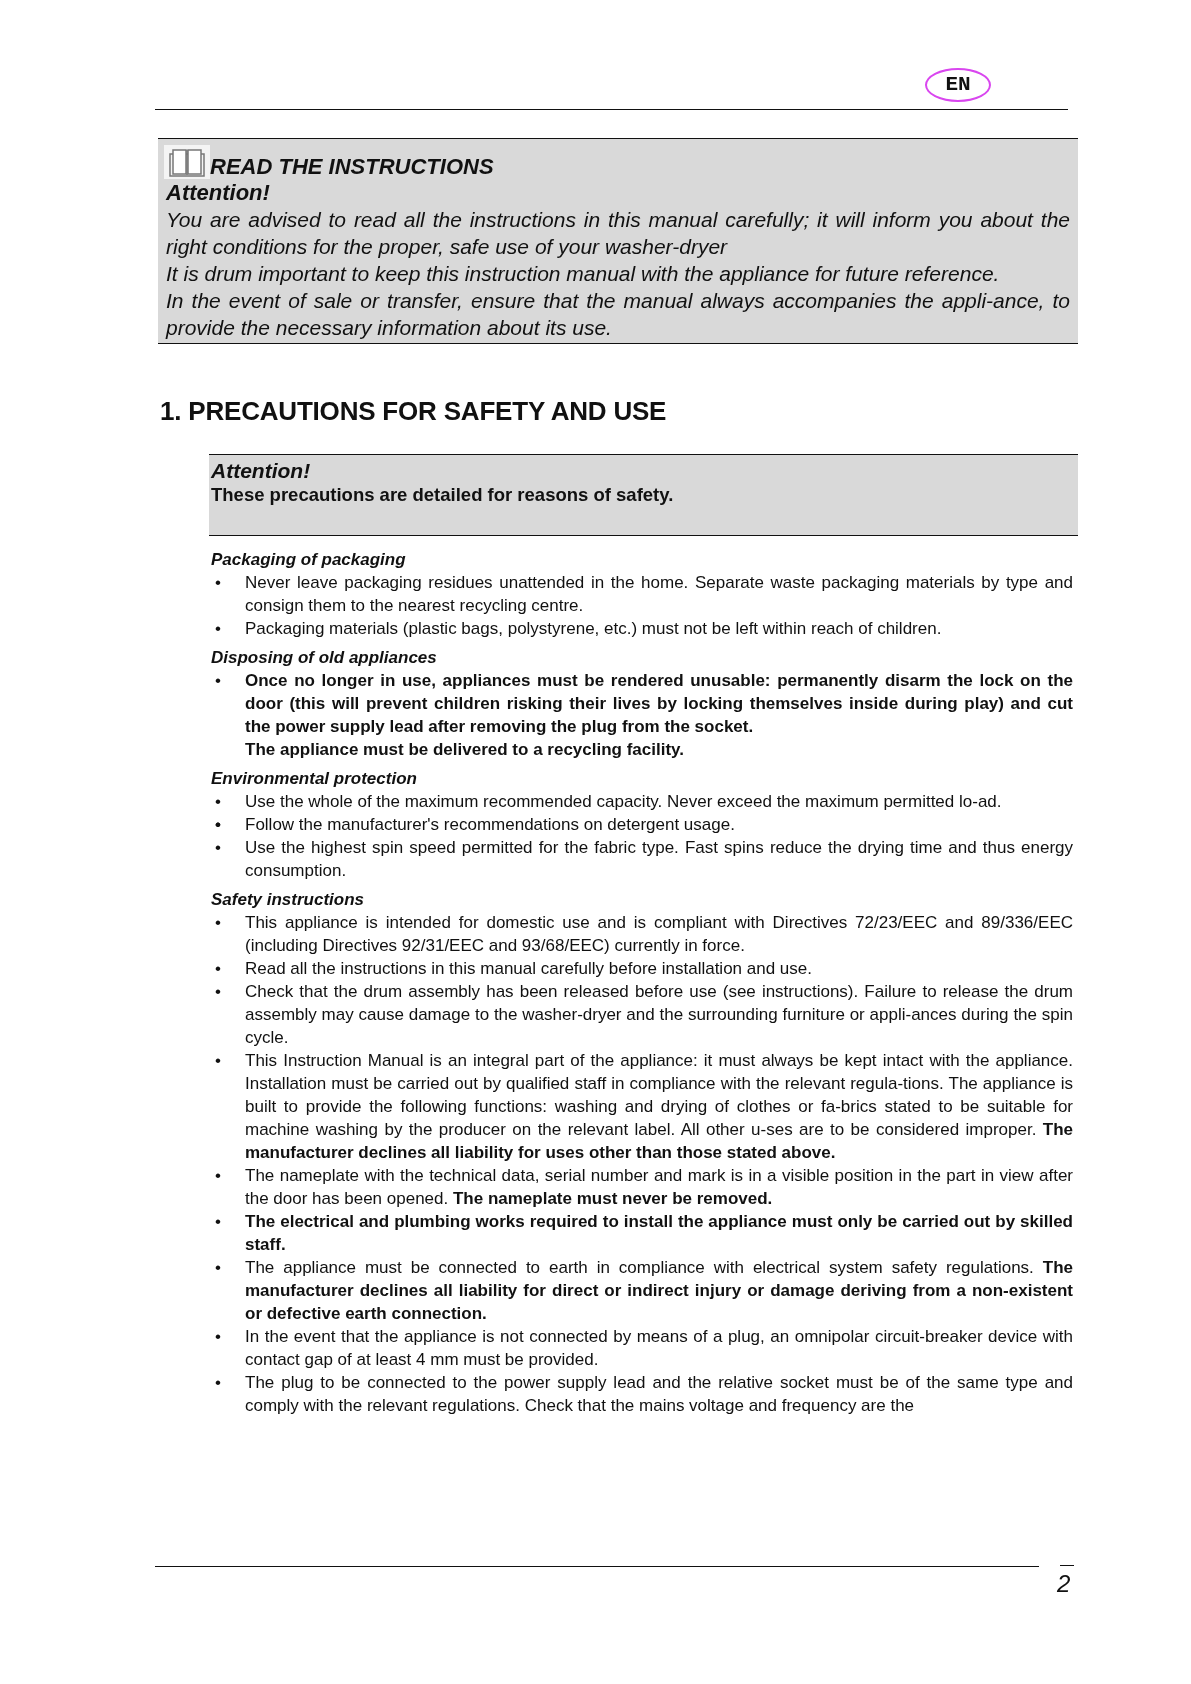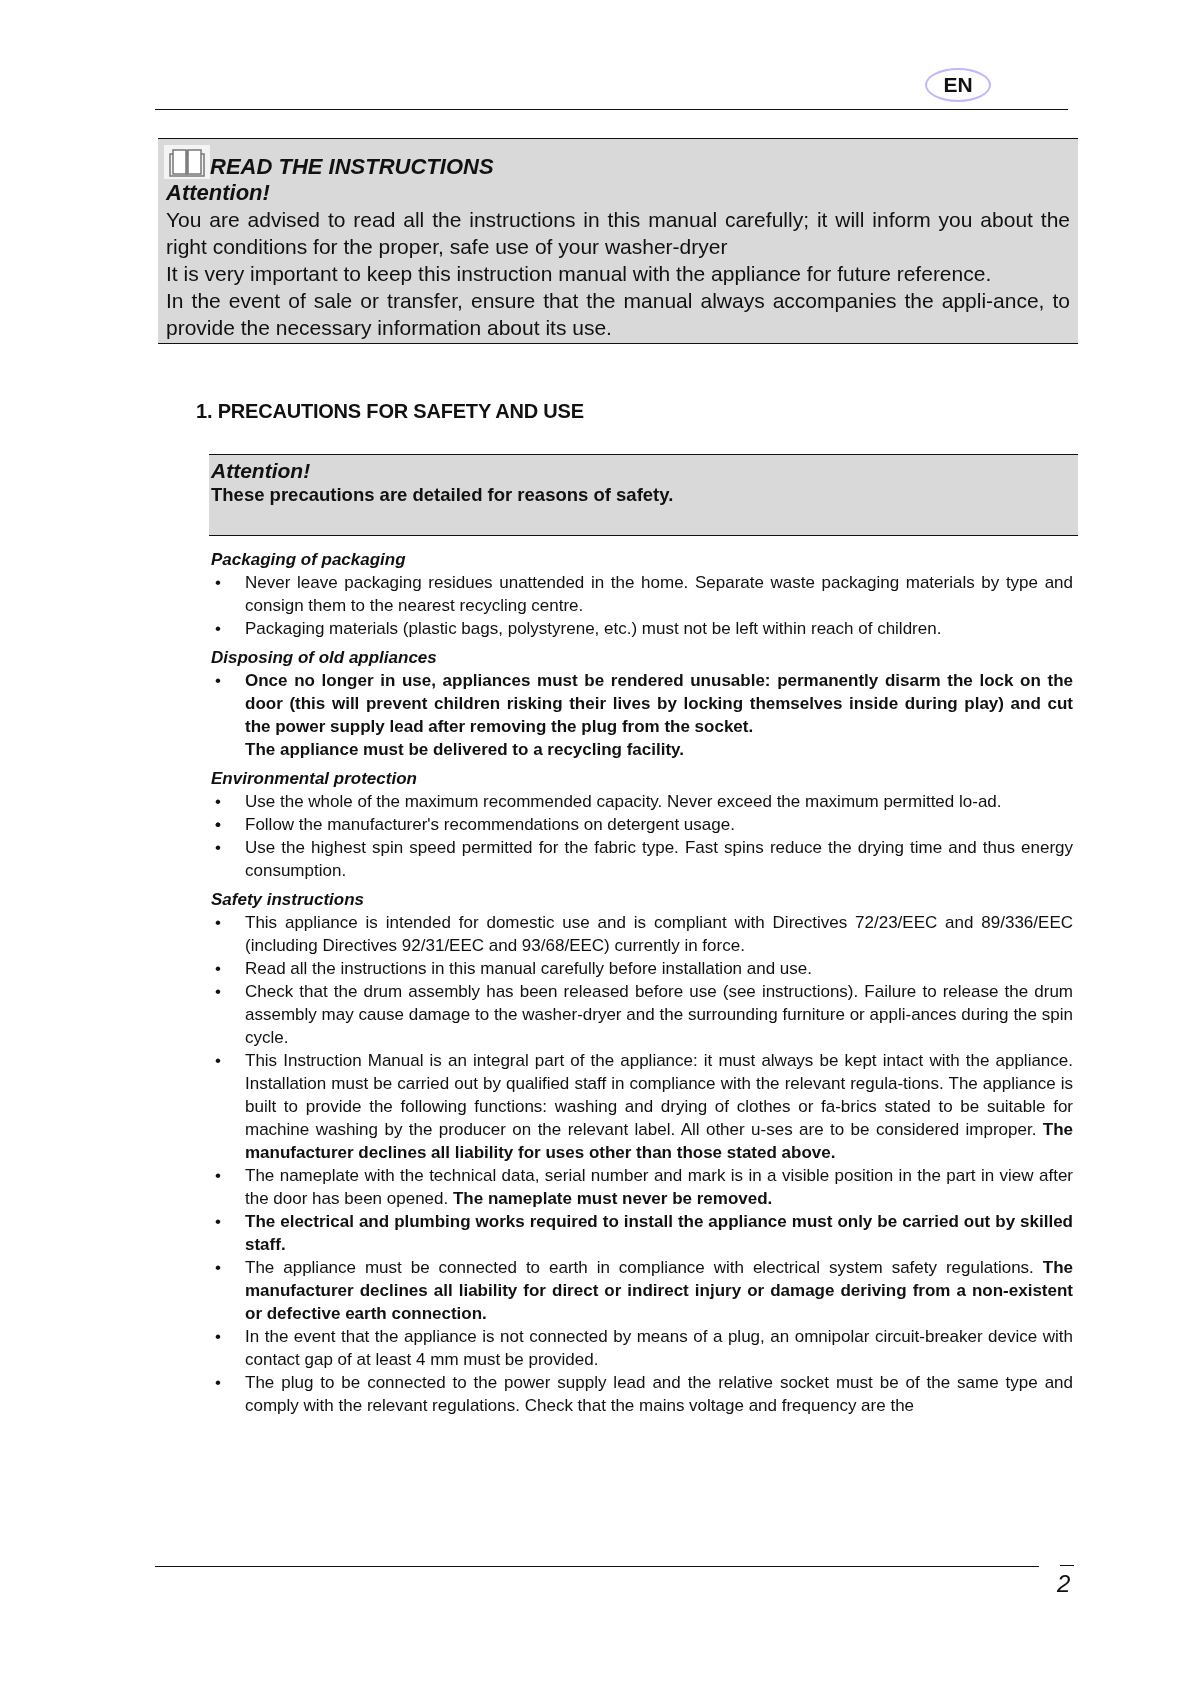--- a/index.html
+++ b/index.html
@@ -1,40 +1,40 @@
 <!DOCTYPE html>
 <html><head>
   <meta charset="utf-8">
   <style>
     * { margin: 0; padding: 0; box-sizing: border-box; }
     html, body { width: 1191px; height: 1684px; background: #ffffff; }
     body { position: relative; font-family: "Liberation Sans", sans-serif; color: #111; overflow: hidden; }
 
     .lang-badge {
       position: absolute; left: 925px; top: 68px; width: 66px; height: 34px;
-      border: 2px solid #c4b5fd; border-radius: 50%;
-      font-weight: bold; font-size: 21px; line-height: 30px; text-align: center;
+      border: 2px solid #d946ef; border-radius: 50%;
+      font-weight: bold; font-size: 21px; line-height: 30px; text-align: center; font-family: Liberation Mono, monospace;
     }
     .top-rule { position: absolute; left: 155px; top: 109px; width: 913px; height: 0; border-top: 1.5px solid #111; }
 
     .read-box {
       position: absolute; left: 158px; top: 138px; width: 920px; height: 206px;
       background: #d9d9d9; border-top: 1.5px solid #111; border-bottom: 1.5px solid #111;
       padding: 6px 8px 0 8px;
     }
     .read-title-row { display: flex; align-items: flex-end; height: 34px; }
     .book-icon { width: 46px; height: 34px; background: #f4f4f4; display: inline-block; margin-left: -2px; position: relative; }
     .book-icon svg { position: absolute; left: 4px; top: 3px; }
     .read-title { font-weight: bold; font-style: italic; font-size: 22px; line-height: 24px; margin-left: 0; }
     .read-attn { font-weight: bold; font-style: italic; font-size: 22px; line-height: 27px; }
-    .read-text { font-size: 21px; line-height: 27px; text-align: justify; }
+    .read-text { font-style: italic; font-size: 21px; line-height: 27px; text-align: justify; }
 
     .section-title {
       position: absolute; left: 160px; top: 396px;
-      font-weight: bold; font-size: 20px; line-height: 30px; letter-spacing: -0.2px; margin-left: 36px;
+      font-weight: bold; font-size: 26px; line-height: 30px; letter-spacing: -0.2px;
     }
 
     .attn-box {
       position: absolute; left: 209px; top: 454px; width: 869px; height: 82px;
       background: #d9d9d9; border-top: 1.5px solid #111; border-bottom: 1.5px solid #111;
       padding: 4px 2px 0 2px;
     }
     .attn-title { font-weight: bold; font-style: italic; font-size: 21px; line-height: 24px; }
     .attn-line { font-weight: bold; font-size: 18.5px; line-height: 24px; }
 
@@ -63,21 +63,21 @@
         <rect x="2" y="6" width="34" height="22" fill="none" stroke="#777" stroke-width="1.5"></rect>
         <rect x="5" y="2" width="13" height="24" fill="#fff" stroke="#777" stroke-width="1.5"></rect>
         <rect x="20" y="2" width="13" height="24" fill="#fff" stroke="#777" stroke-width="1.5"></rect>
         <line x1="19" y1="2" x2="19" y2="27" stroke="#777" stroke-width="1.5"></line>
       </svg>
     </span>
     <span class="read-title">READ THE INSTRUCTIONS</span>
   </div>
   <div class="read-attn">Attention!</div>
   <div class="read-text">You are advised to read all the instructions in this manual carefully; it will inform you about the right conditions for the proper, safe use of your washer-dryer</div>
-  <div class="read-text">It is very important to keep this instruction manual with the appliance for future reference.</div>
+  <div class="read-text">It is drum important to keep this instruction manual with the appliance for future reference.</div>
   <div class="read-text">In the event of sale or transfer, ensure that the manual always accompanies the appli-ance, to provide the necessary information about its use.</div>
 </div>
 
 <div class="section-title">1. PRECAUTIONS FOR SAFETY AND USE</div>
 
 <div class="attn-box">
   <div class="attn-title">Attention!</div>
   <div class="attn-line">These precautions are detailed for reasons of safety.</div>
 </div>
 

